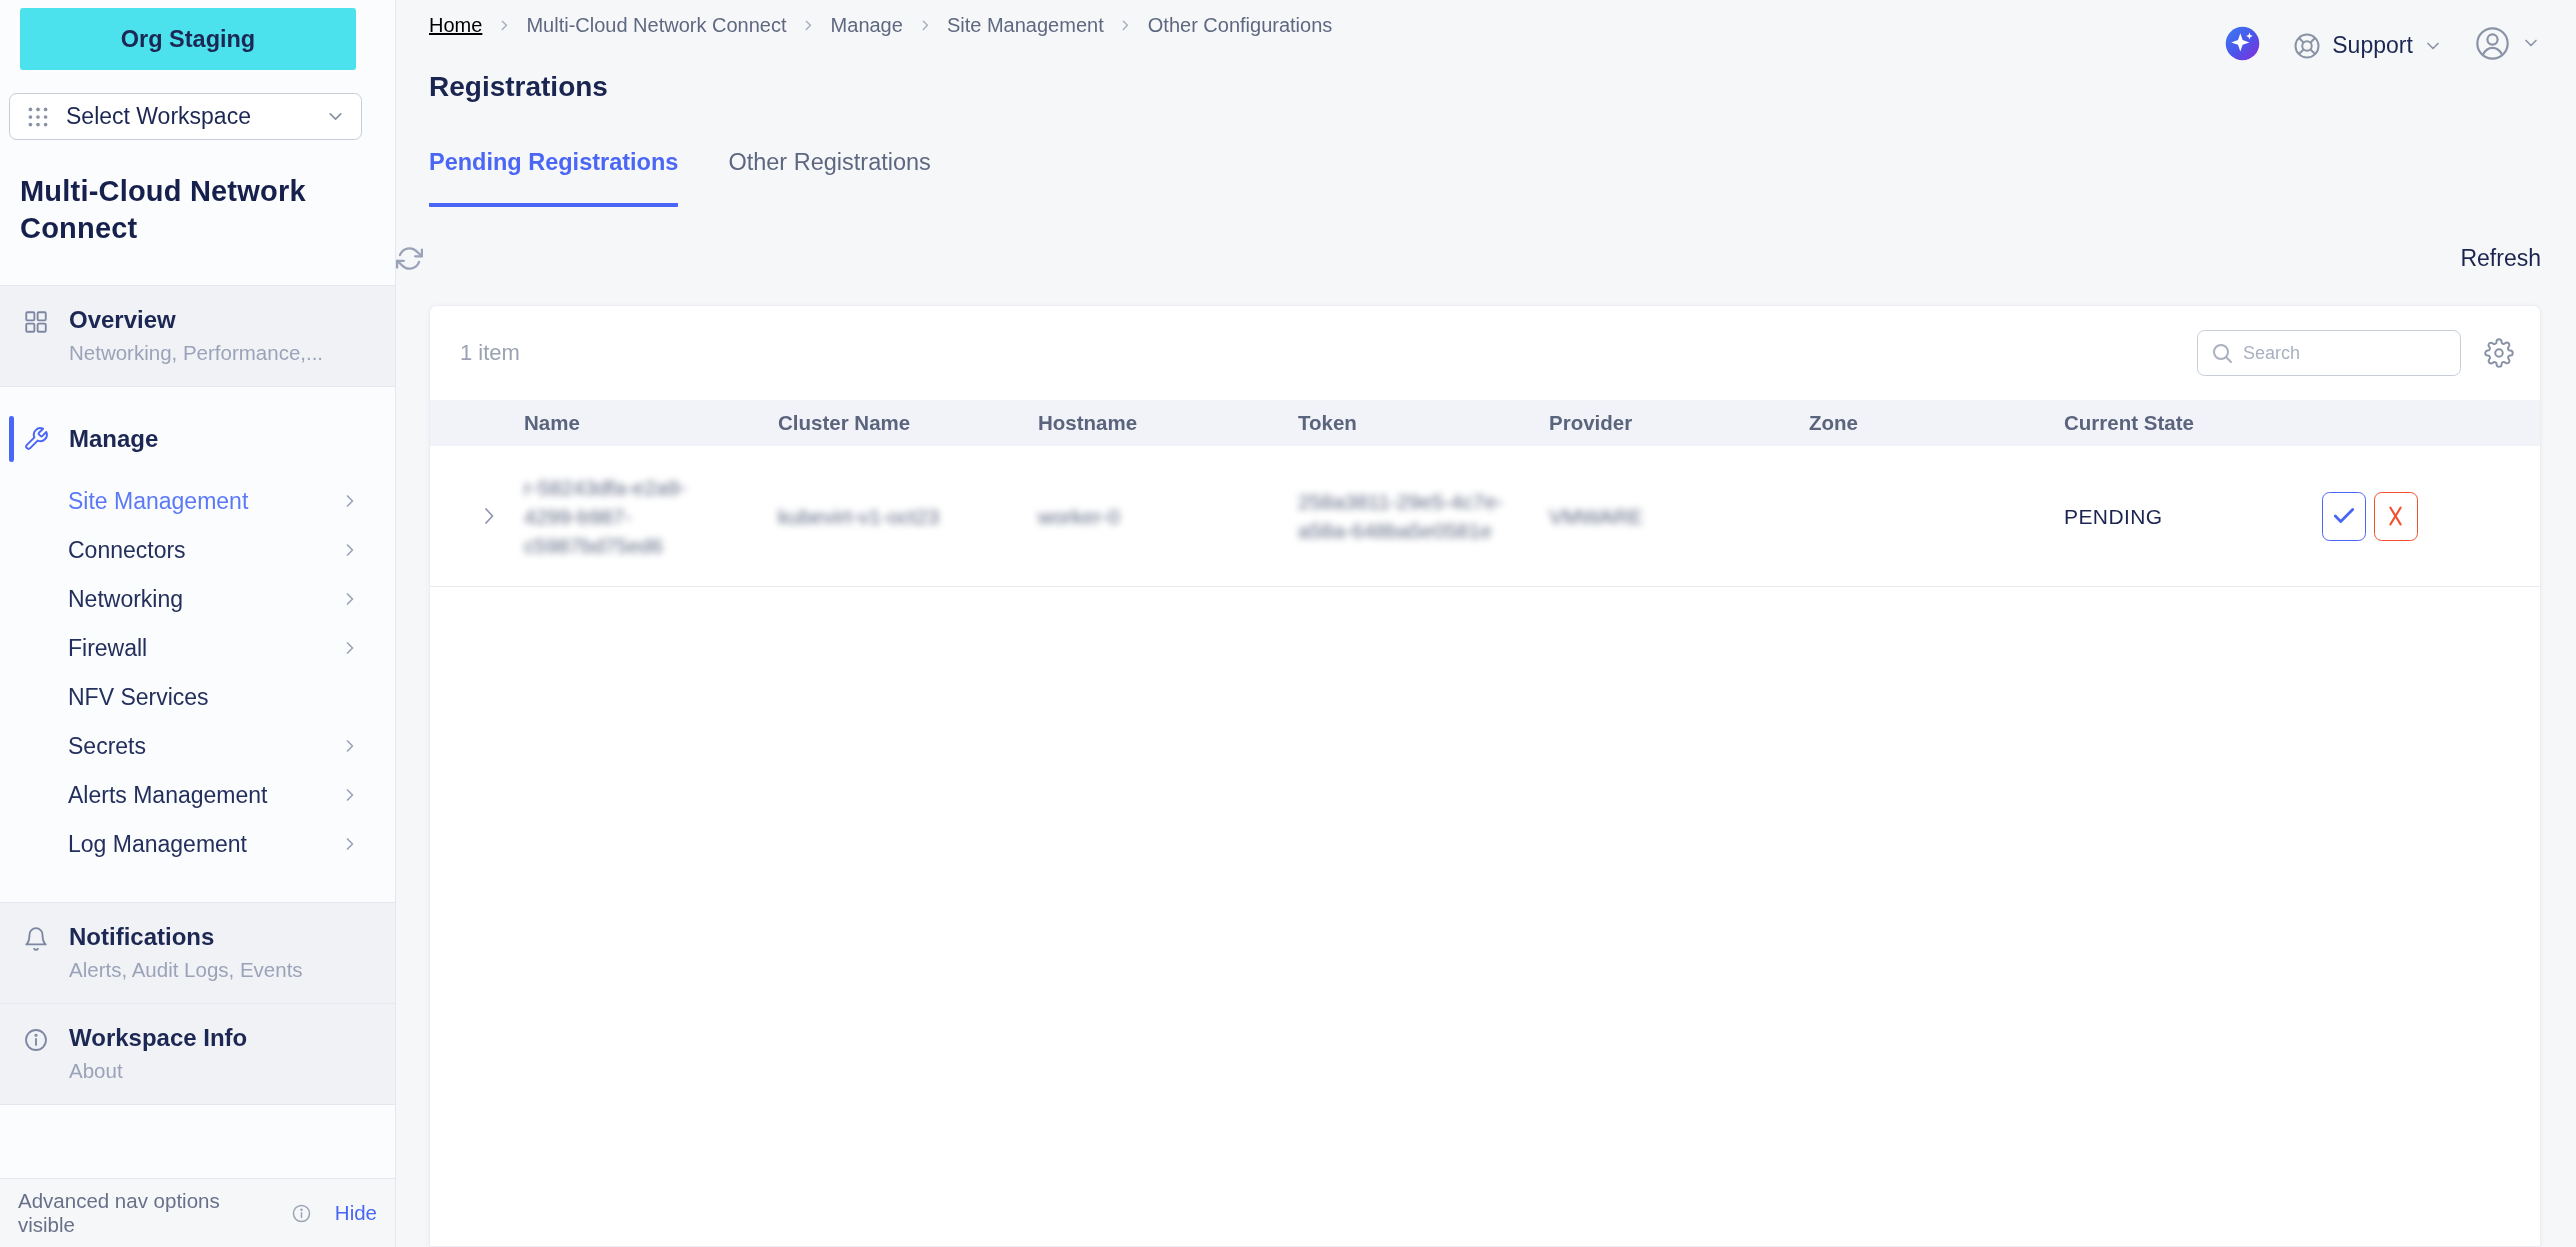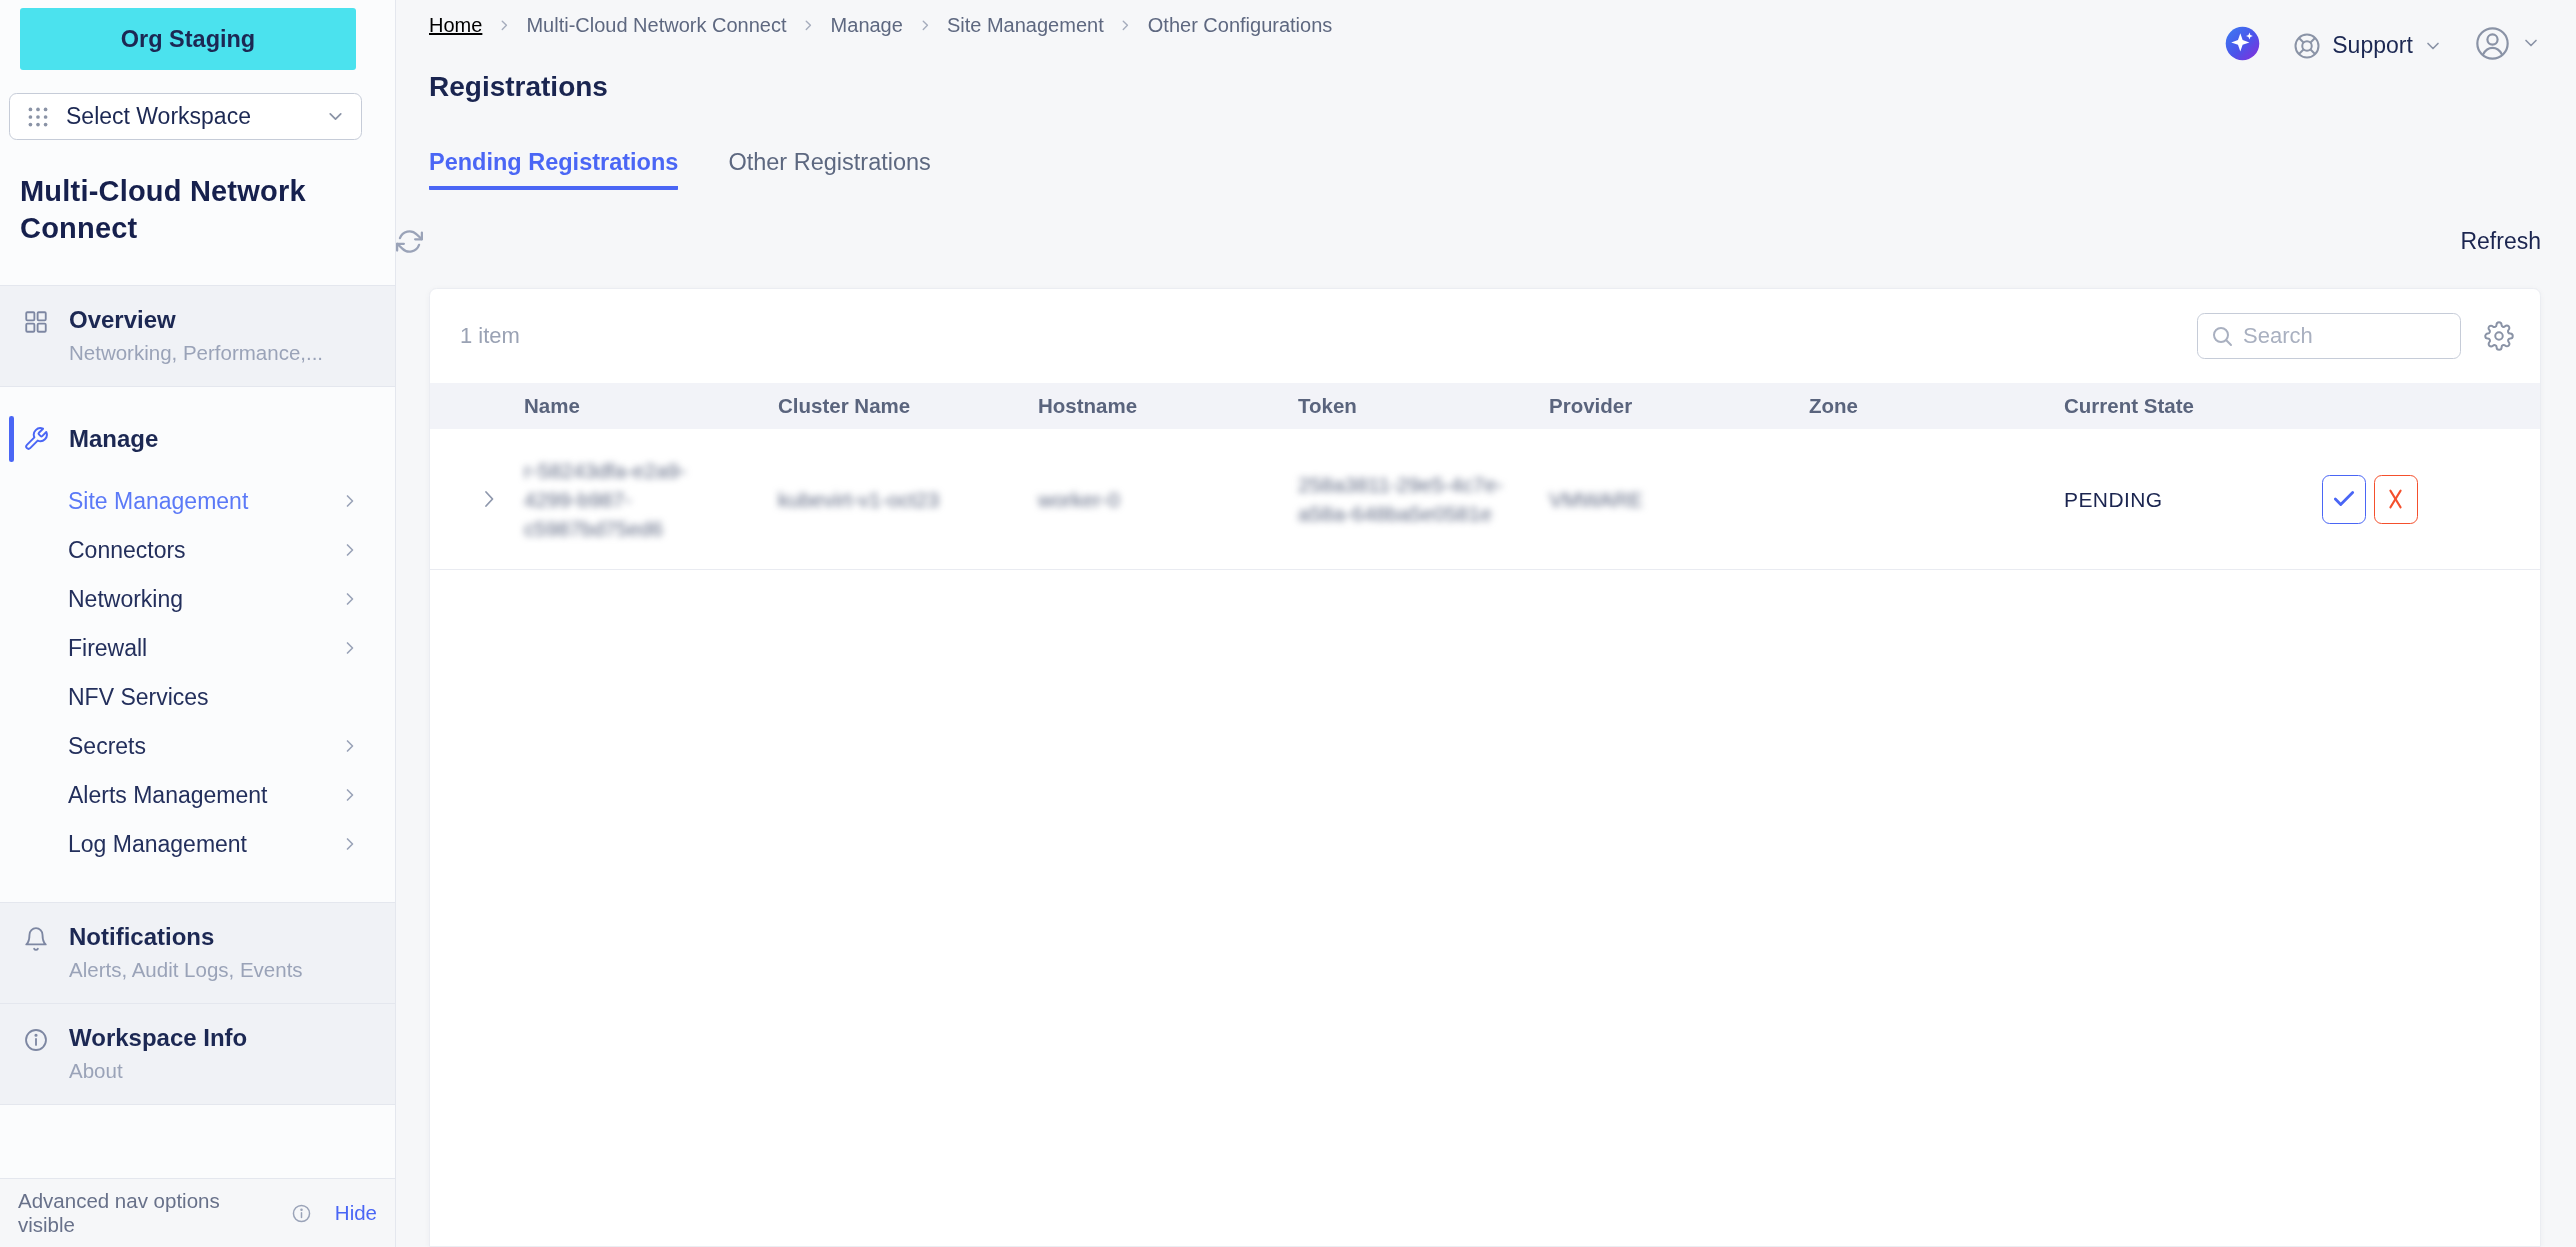--- a/index.html
+++ b/index.html
@@ -32,30 +32,30 @@
   .main{flex:1;display:flex;flex-direction:column;background:#f6f7f9;min-width:0}
   .topbar{display:flex;justify-content:space-between;align-items:flex-start;padding:10.6px 35px 0 33px}
   .breadcrumb{display:flex;align-items:center;gap:13.7px;font-size:20px;color:#5e6880;margin-top:3px}
   .breadcrumb .home{color:#000000;text-decoration:underline;cursor:pointer}
   .breadcrumb .sep{display:flex}
   .page-title{margin:10.6px 0 0 33px;font-size:28px;font-weight:600;color:#1a2550}
   .top-actions{display:flex;align-items:flex-end;gap:32px;height:50px}
   .ai-btn,.support,.avatar{display:flex;align-items:center;gap:10.6px;cursor:pointer}
   .support{font-size:23px;color:#1c2853}
   .tabs{display:flex;gap:50px;margin:46px 35px 0 33px}
-  .tab{font-size:23.5px;color:#5d6880;padding-bottom:10px;cursor:pointer}
+  .tab{font-size:23.5px;color:#5d6880;padding-bottom:27px;cursor:pointer}
   .tab.active{color:#4a66f5;font-weight:700;border-bottom:4.6px solid #4a66f5;border-radius:0 0 0.8px 0.8px}
   .refresh-row{display:flex;justify-content:space-between;align-items:center;gap:12px;margin:38px 35px 0 0;font-size:23px;color:#1b2550;cursor:pointer}
 
   
   .card{margin:33px 35px 0 33px;background:#fff;border:0.8px solid #ebedf2;border-radius:7.6px 7.6px 0 0;box-shadow:0 1.5px 6px rgba(20,30,70,.04);flex:1;display:flex;flex-direction:column;overflow:hidden}
   .card-toolbar{height:94px;display:flex;align-items:center;padding:0 26px 0 30px}
   .count{font-size:22px;color:#9aa2b4}
   .search-box{margin-left:auto;width:264px;height:46px;border:1.5px solid #c6ccd8;border-radius:7.6px;display:flex;align-items:center;gap:9px;padding:0 12px;background:#fff}
-  .search-box input{border:0;outline:0;flex:1;min-width:0;font-size:22px;color:#1c2853;font-family:"Liberation Sans",sans-serif;background:transparent}
+  .search-box input{border:0;outline:0;flex:1;min-width:0;font-size:18px;color:#1c2853;font-family:"Liberation Sans",sans-serif;background:transparent}
   .search-box input::placeholder{color:#a9b0c0}
   .gear{margin-left:23px;display:flex;cursor:pointer}
   .grid{display:grid;grid-template-columns:64px 254px 260px 260px 251px 260px 255px 228px 1fr;align-items:center;padding-left:30px}
   .thead{height:46px;background:#f2f3f8;font-size:20.5px;font-weight:700;color:#5a647d}
   .trow{height:141px;border-bottom:1.5px solid #e9ebf1;font-size:21px;color:#5d6781;background:#fff}
   .cell{padding-right:20px;line-height:29px}
   .expand{display:flex;align-items:center;padding-left:16.7px;cursor:pointer}
   .redacted{filter:blur(3.8px);user-select:none}
   .state{color:#1b2550;font-weight:400;letter-spacing:0.4px}
   .actions{display:flex;gap:7.6px;padding-left:30px}

